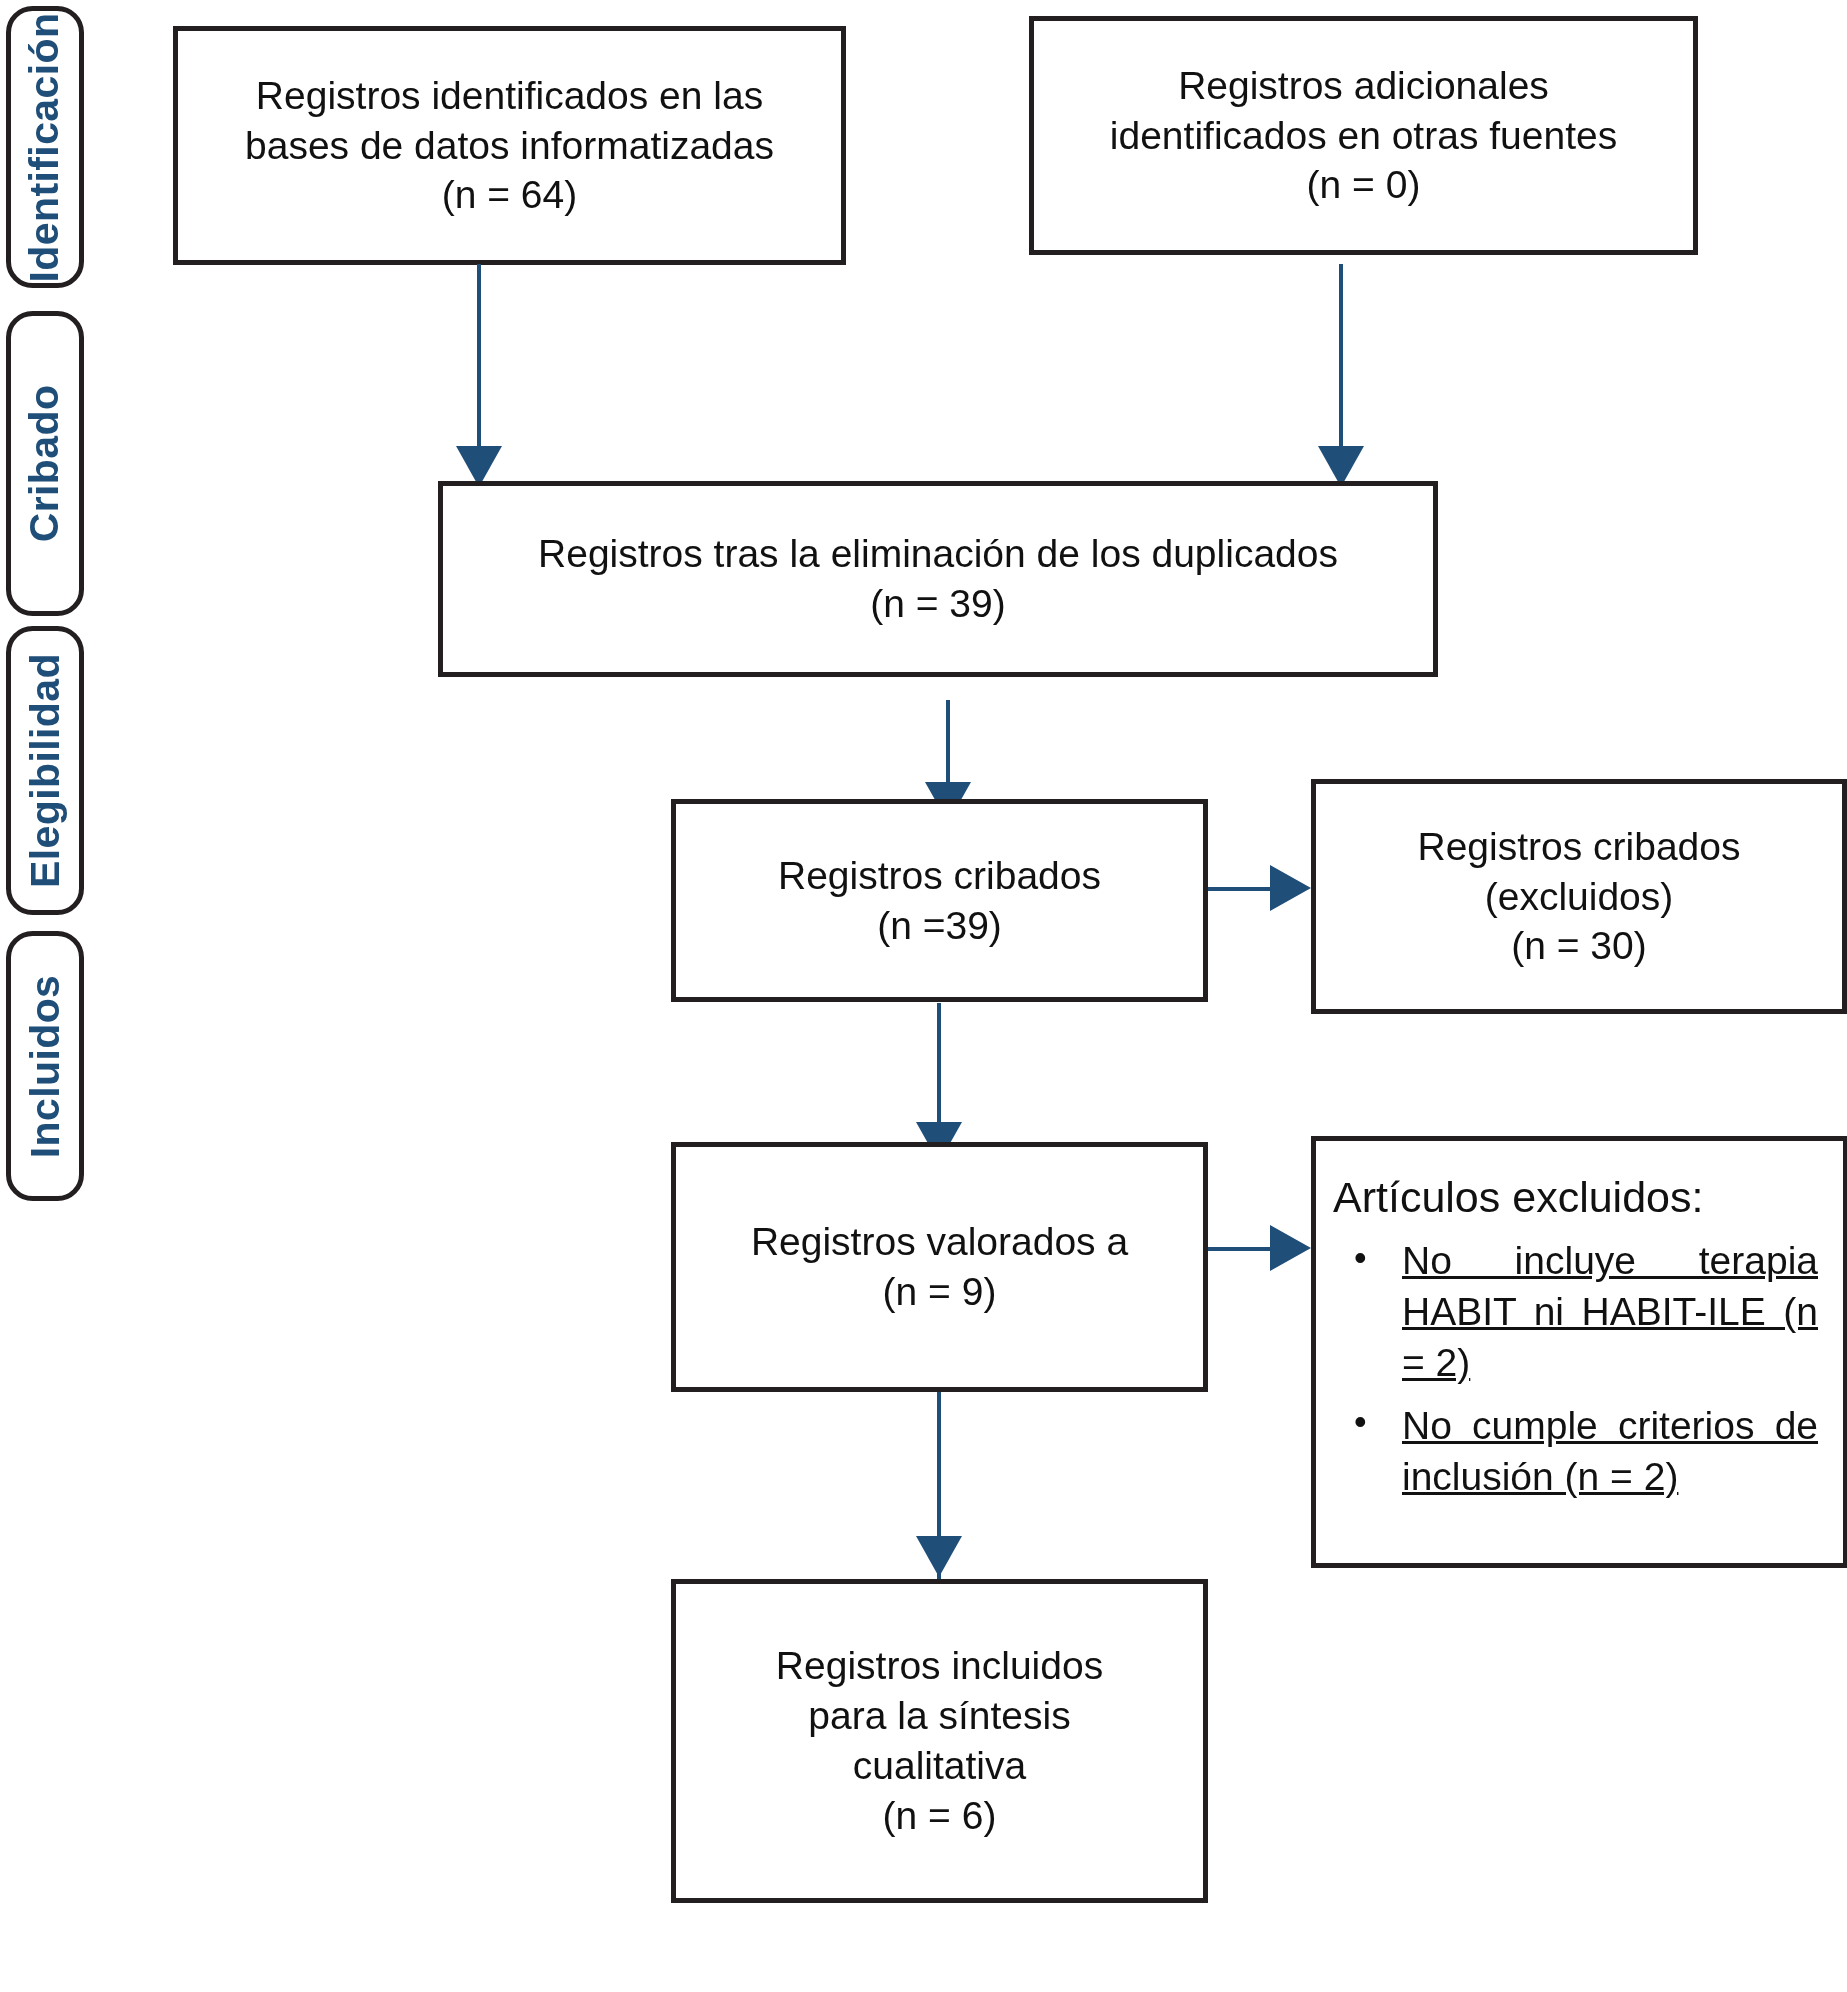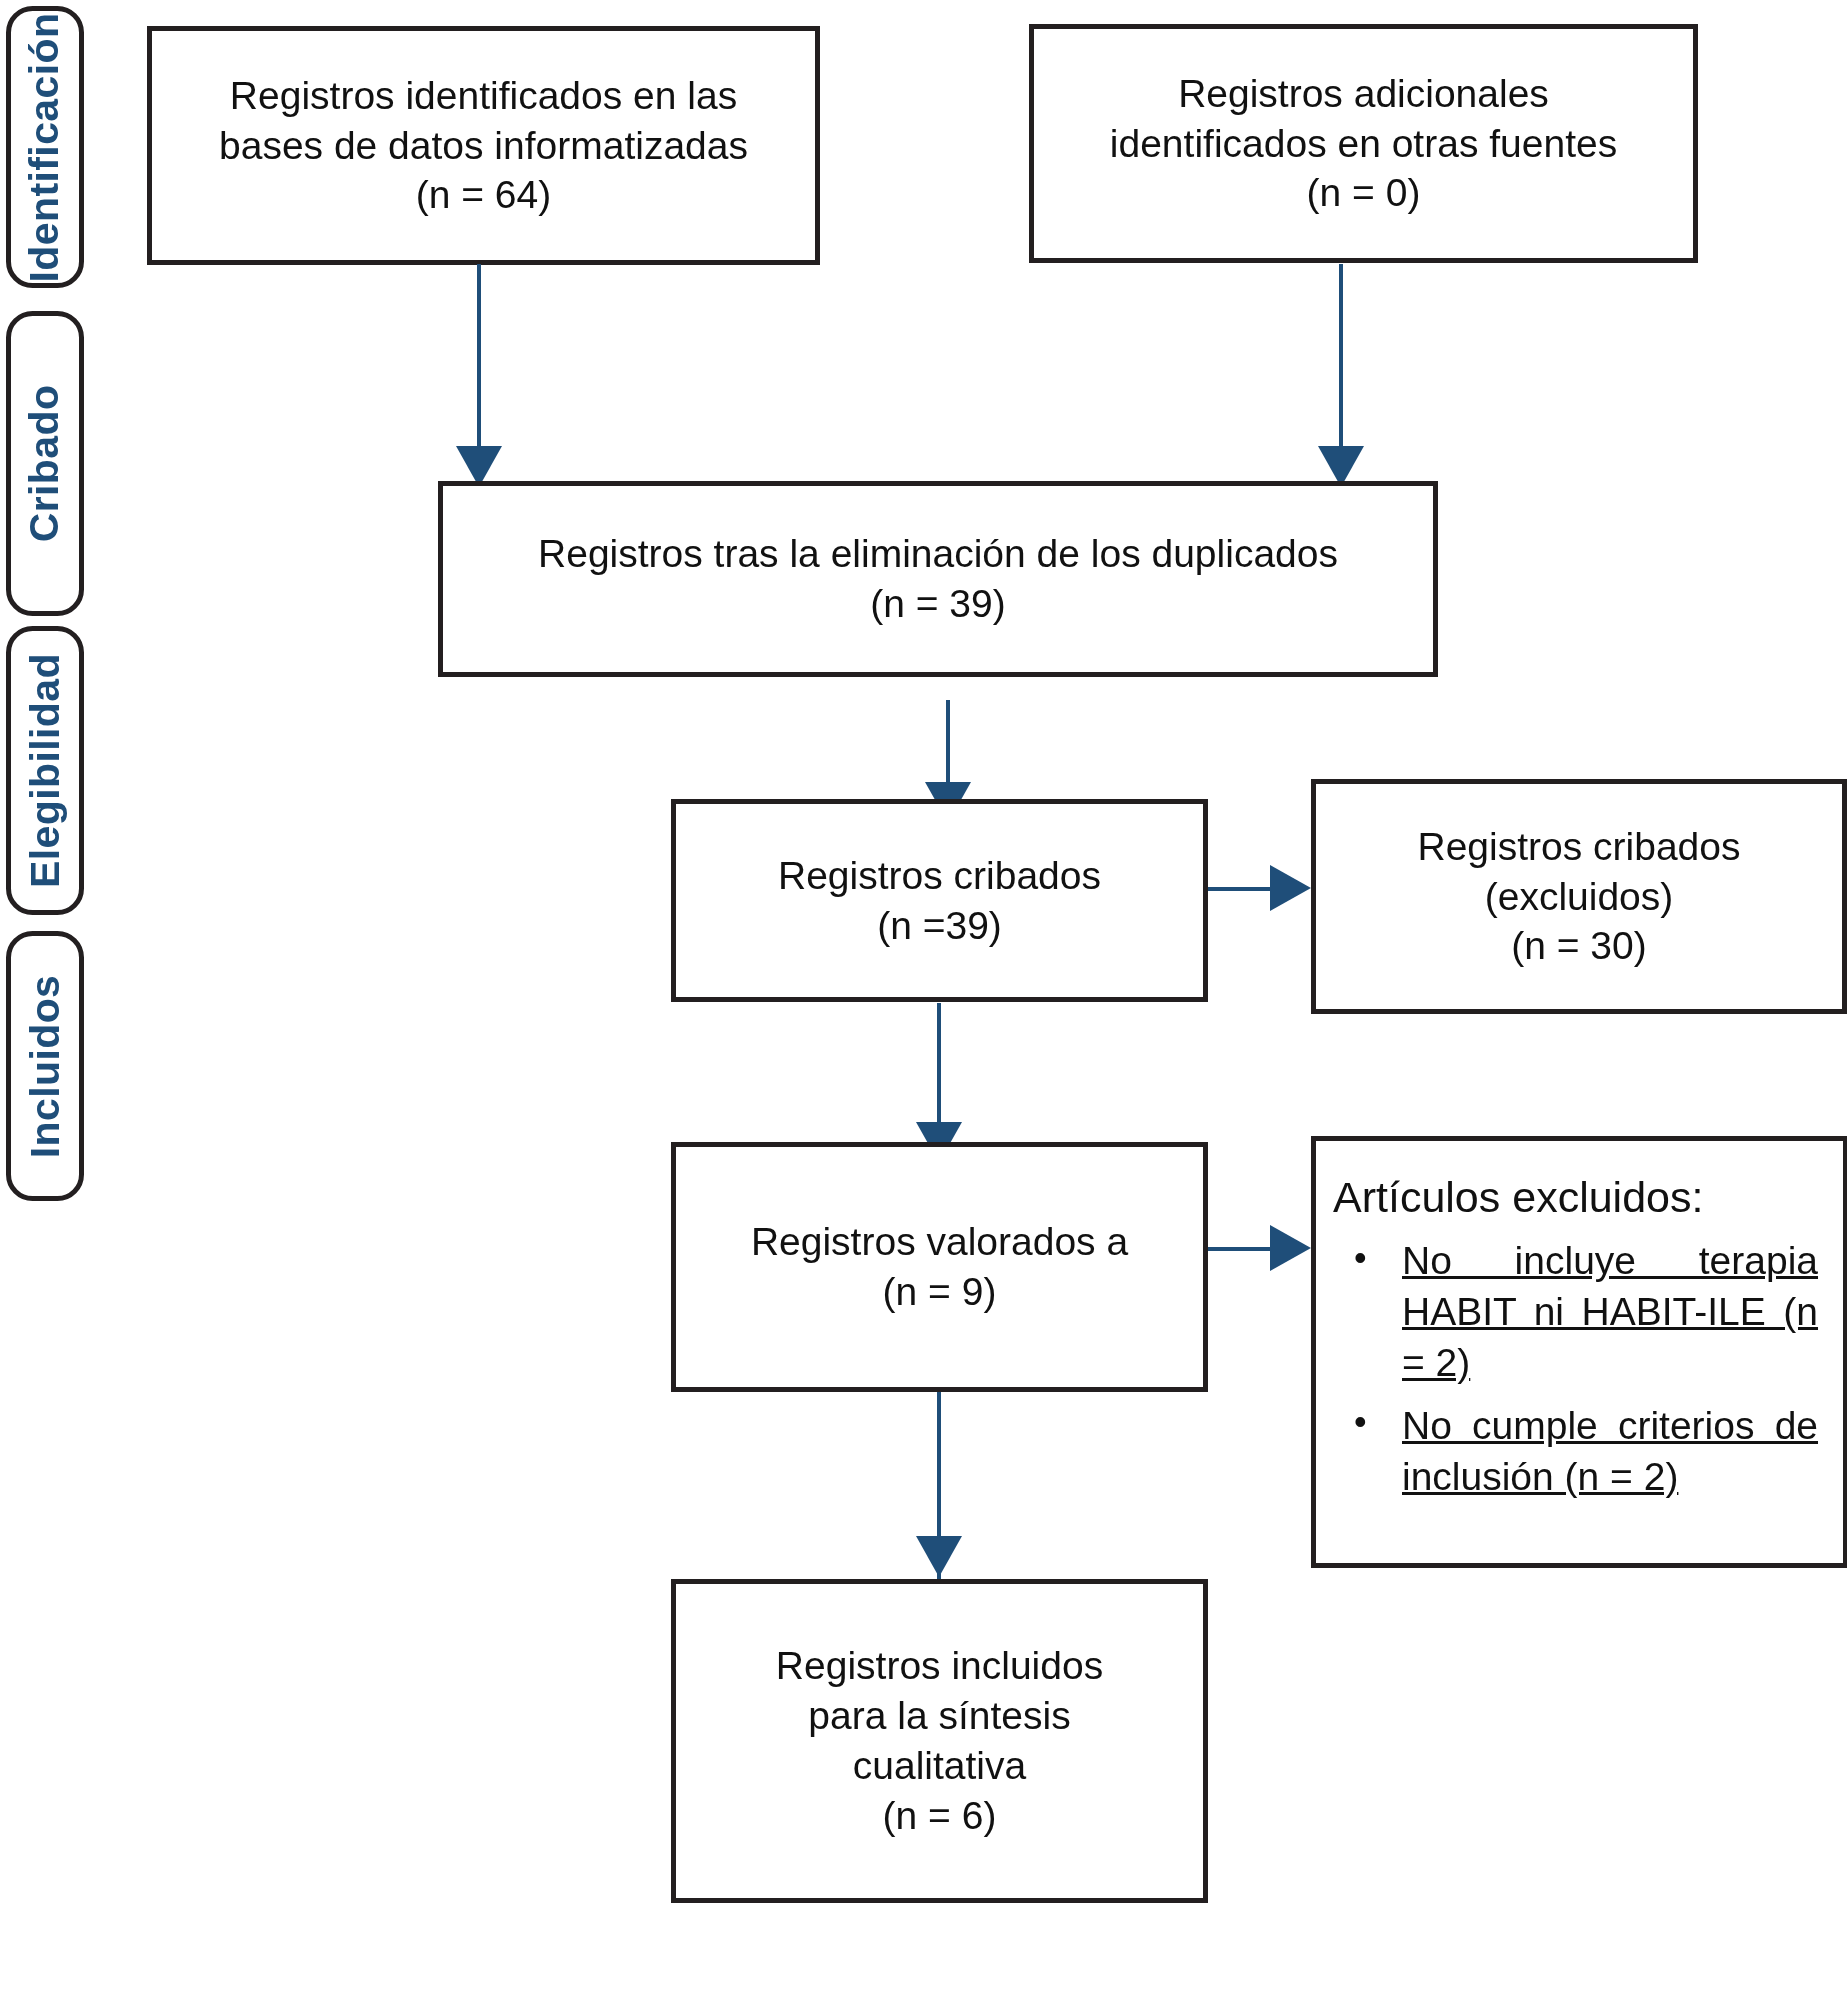--- a/index.html
+++ b/index.html
@@ -142,29 +142,29 @@
   </div>
 
   <div class="stage" style="left:6.3px; top:626px; width:78px; height:289px;">
     <span class="stage-label">Elegibilidad</span>
   </div>
 
   <div class="stage" style="left:6.3px; top:931px; width:78px; height:270px;">
     <span class="stage-label">Incluidos</span>
   </div>
 
-  <div class="node" style="left:147px; top:26px; width:673px; height:239px;">
+  <div class="node" style="left:173px; top:26px; width:673px; height:239px;">
     <span class="lines">
       <span class="line">Registros identificados en las</span>
       <span class="line">bases de datos informatizadas</span>
       <span class="line">(n = 64)</span>
     </span>
   </div>
 
-  <div class="node" style="left:1029px; top:24px; width:669px; height:239px;">
+  <div class="node" style="left:1029px; top:16px; width:669px; height:239px;">
     <span class="lines">
       <span class="line">Registros adicionales</span>
       <span class="line">identificados en otras fuentes</span>
       <span class="line">(n = 0)</span>
     </span>
   </div>
 
   <div class="vline" style="left:477px; top:264px; width:3.9px; height:219px;"></div>
   <div class="arrow-down" style="left:456px; top:446px;"></div>
 

